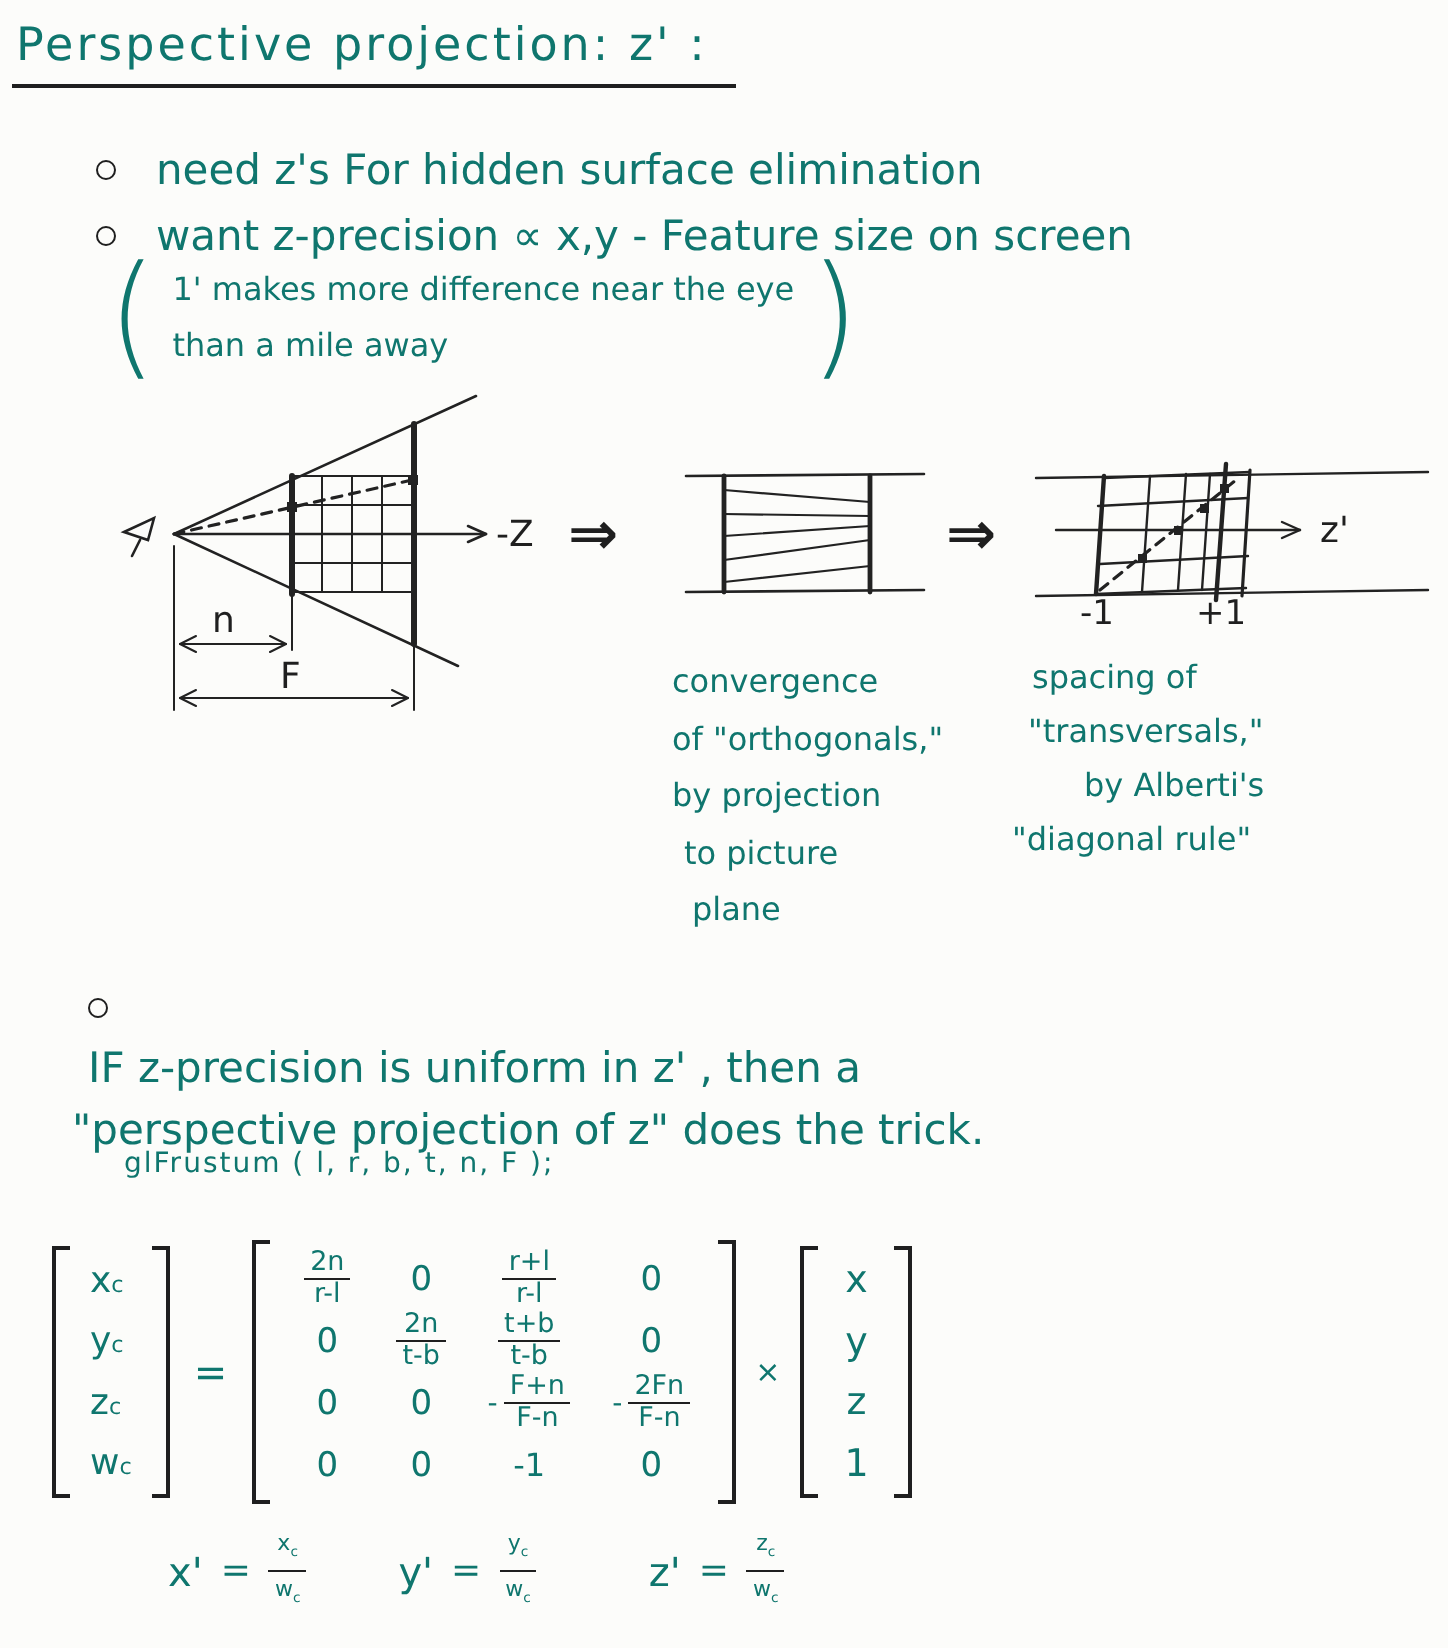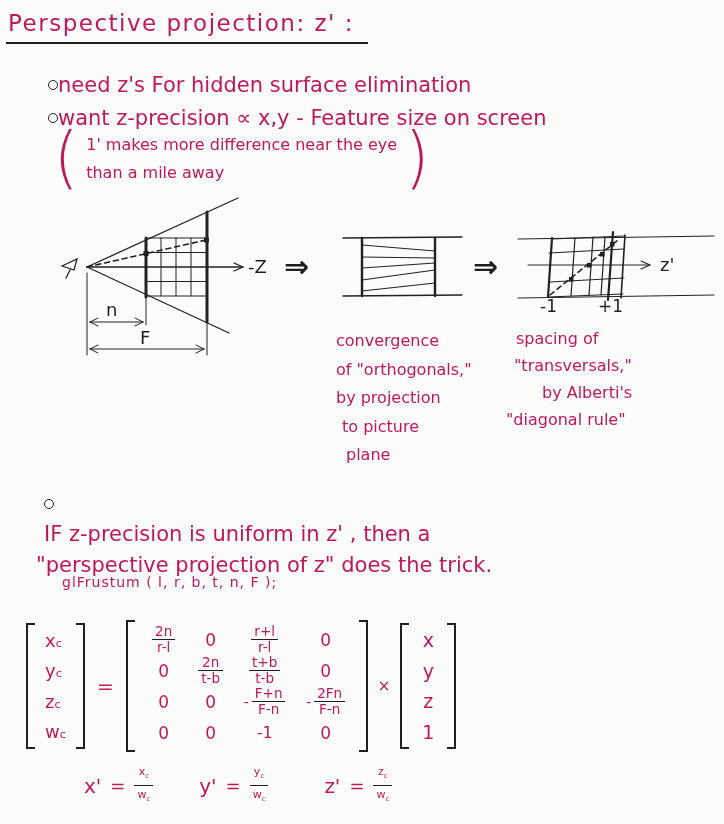--- a/index.html
+++ b/index.html
@@ -1,26 +1,26 @@
 <!DOCTYPE html>
 <html><head>
 <meta charset="utf-8">
 <style>
   html,body{margin:0;padding:0;}
   .page{
     position:relative; width:724px; height:824px;
-    background:#fcfcfa; color:#be185d; overflow:hidden;
+    background:#fcfcfa; color:#0f766e; overflow:hidden;
     font-family:"DejaVu Sans", sans-serif;
   }
   .title{
     position:absolute; left:6px; top:10px; margin:0;
     font-size:23px; font-weight:500; letter-spacing:1.5px;
     border-bottom:2px solid #1f1f1f; padding:0 14px 6px 2px;
   }
-  .bullet{position:absolute; display:flex; font-size:21px; line-height:1.25;}
+  .bullet{position:absolute; display:flex; gap:20px; font-size:21px; line-height:1.25;}
   .b1{left:48px; top:72px;}
   .b2{left:48px; top:105px;}
   .dot{flex:none; width:8px; height:8px; border:1.6px solid #1f1f1f; border-radius:50%; margin-top:8px;}
   .paren-note{position:absolute; left:54px; top:126px; display:flex; align-items:center;}
   .bigparen{font-size:62px; font-weight:300; line-height:64px; transform:scaleY(1.08);}
   .paren-lines{font-size:16px; line-height:28px; margin:0 8px; padding-top:2px;}
   .figband{position:absolute; left:0; top:192px;}
   .svgtxt{font-size:18px; fill:#1f1f1f; stroke:none;}
   .svgtick{font-size:17px; fill:#1f1f1f; stroke:none;}
   .implies{font-size:30px; fill:#1f1f1f; stroke:none; font-weight:600;}

